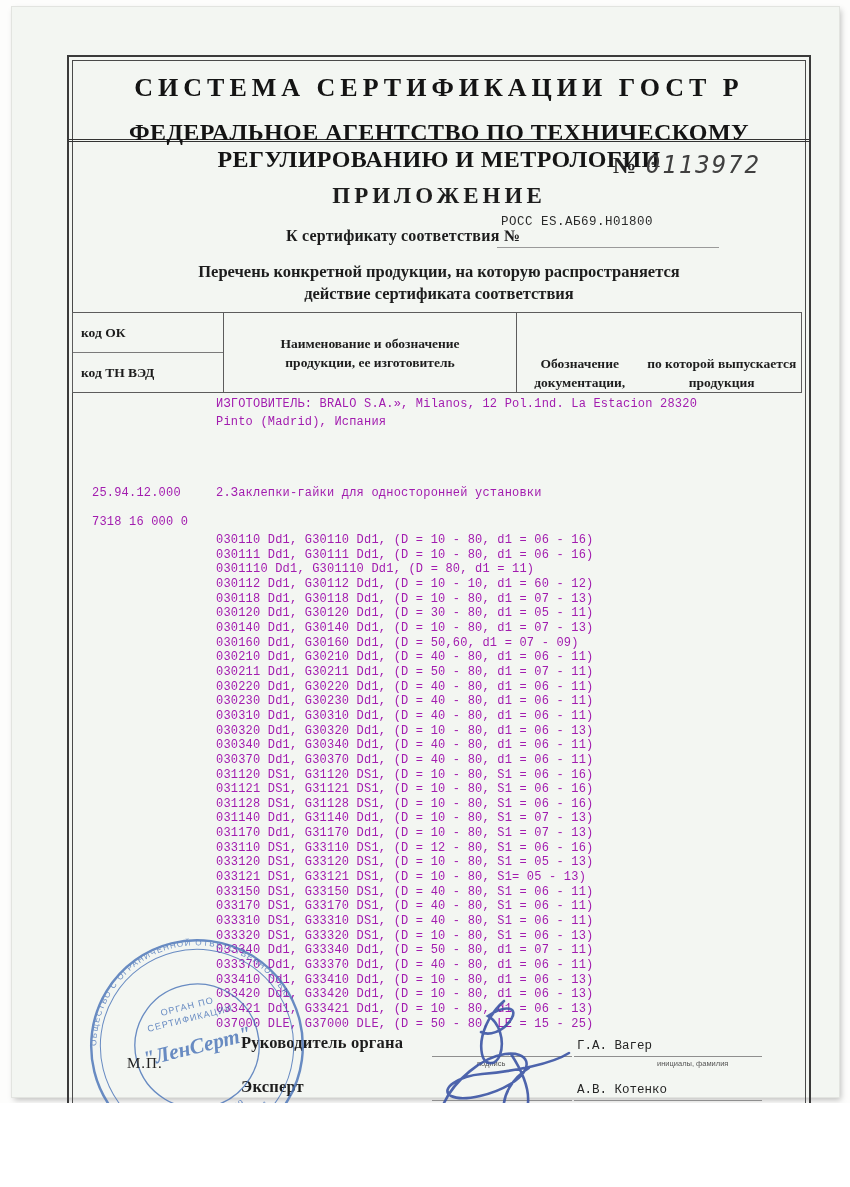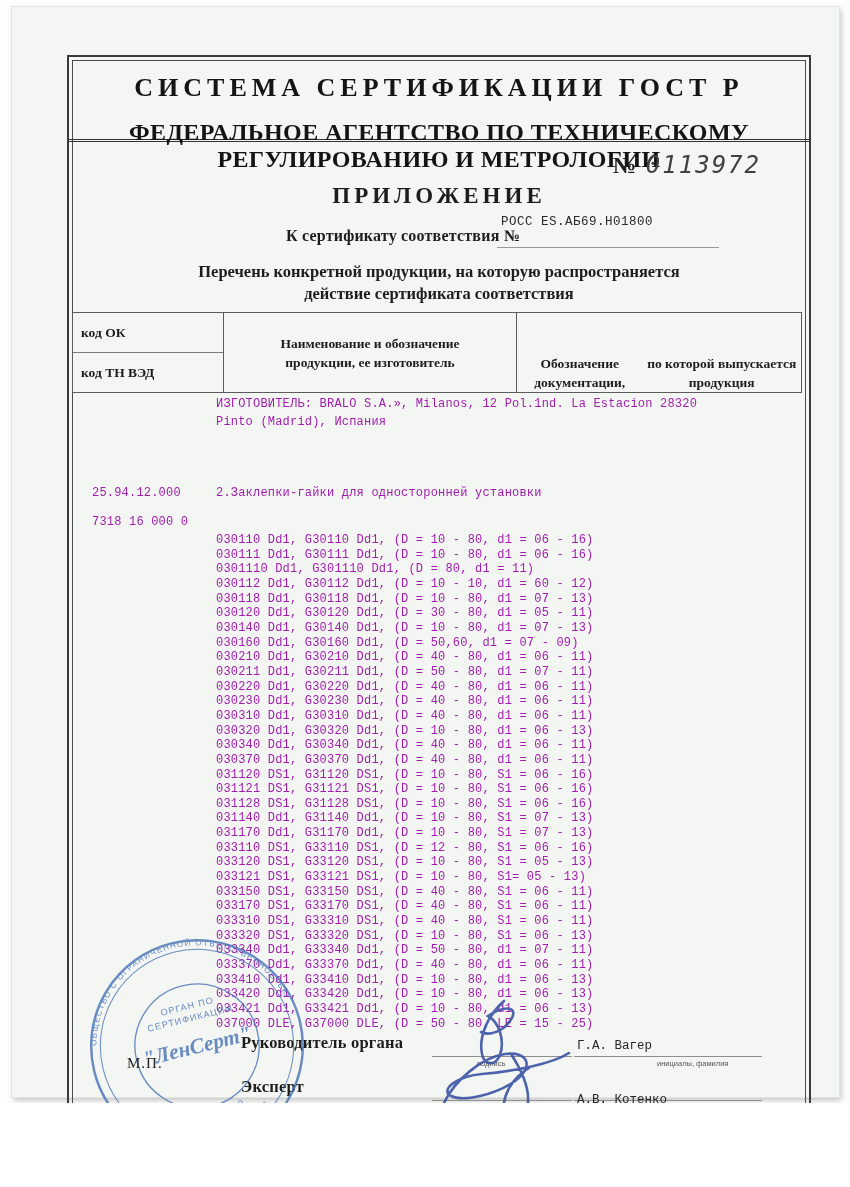--- a/index.html
+++ b/index.html
@@ -54,21 +54,21 @@
   .sign-line2{left:363px;top:1043px;width:140px;}
   .name-line1{left:505px;top:999px;width:188px;}
   .name-line2{left:505px;top:1043px;width:188px;}
   .tiny{position:absolute;font-family:"Liberation Sans", sans-serif;font-size:7.5px;color:#555;}
   .sign-sub1{left:408px;top:1002px;}
   .sign-sub2{left:408px;top:1046px;}
   .name-sub1{left:588px;top:1002px;}
   .name-sub2{left:588px;top:1046px;}
   .sig-name{position:absolute;font-family:"Liberation Mono", monospace;font-size:12.5px;color:#262626;}
   .name1{left:508px;top:982px;}
-  .name2{left:508px;top:1026px;margin-top:10px;}
+  .name2{left:508px;top:1026px;}
   
   .stamp-svg{position:absolute;left:68px;top:922px;width:234px;height:234px;opacity:.82;}
   .sig-svg{position:absolute;left:0;top:0;width:850px;height:1187px;pointer-events:none;}
   .mp-mark{position:absolute;left:115px;top:1048px;font-size:15px;color:#222;letter-spacing:1px;}
   .imprint{position:absolute;left:0;top:1126px;width:100%;text-align:center;
            font-family:"Liberation Sans", sans-serif;font-size:6.8px;color:#9a9a9a;letter-spacing:.3px;}
 </style>
 </head>
 <body>
 

